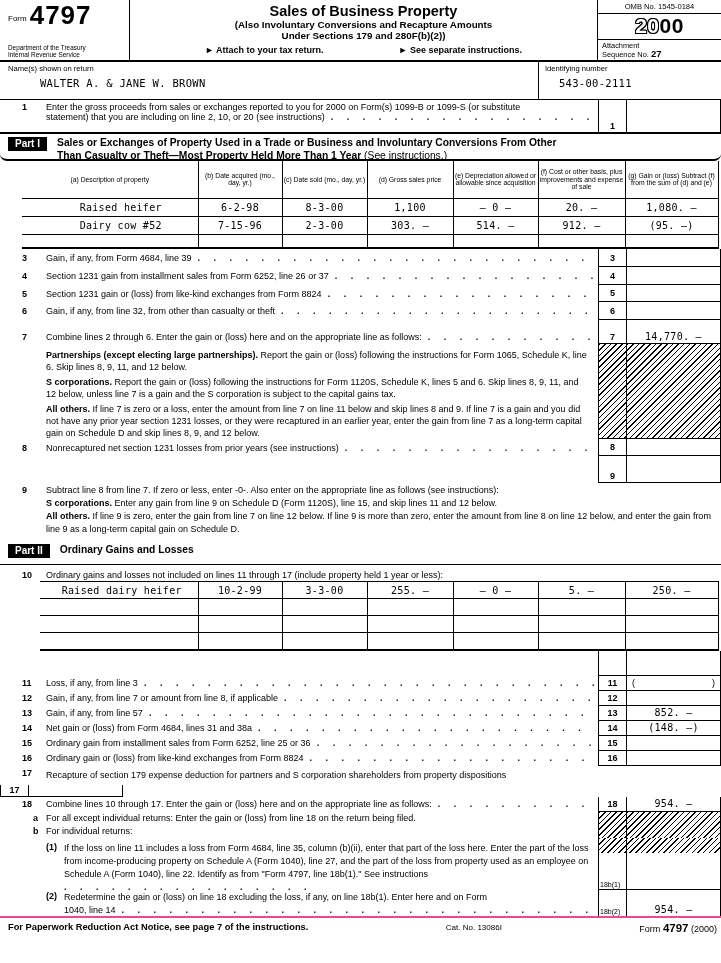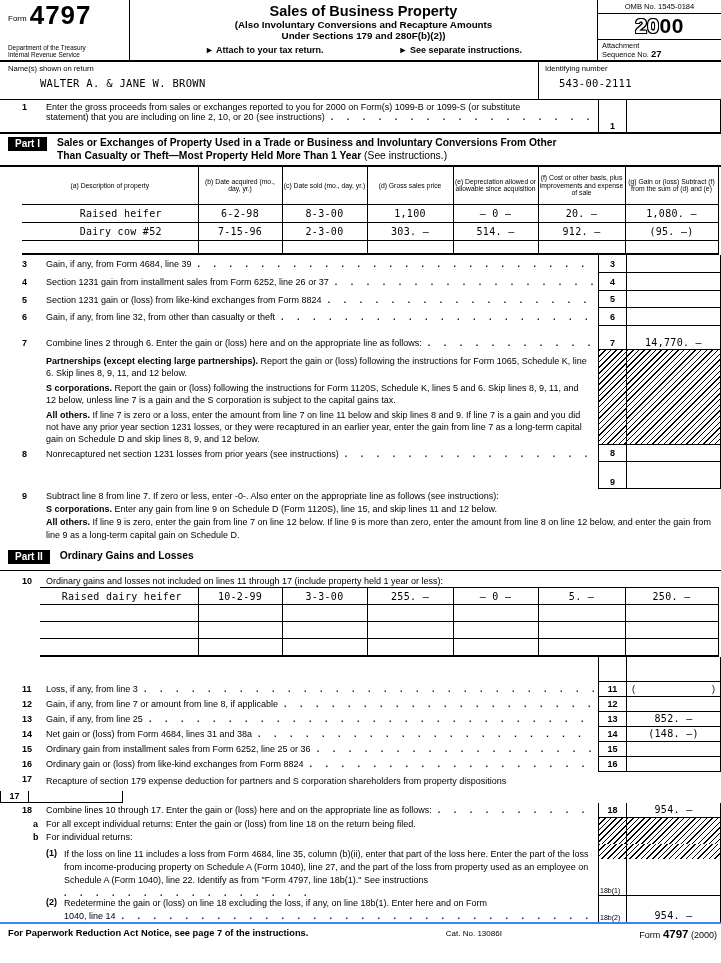--- a/index.html
+++ b/index.html
@@ -80,21 +80,21 @@
   .para { line-height: 12px; margin-bottom: 3px; }
   .para b { }
   .sub-a { padding-left: 33px; }
   .lbl-ab { width: 13px; flex: none; font-weight: bold; }
   .lbl-paren { width: 18px; flex: none; font-weight: bold; }
   .wraptxt { flex: 1; min-width: 0; line-height: 13px; }
   .dots-fixed { display: inline-block; width: 250px; overflow: hidden; white-space: nowrap;
                 font-weight: bold; letter-spacing: 5.5px; vertical-align: baseline; }
 
   
-  .footer { border-top: 2px solid #3b82f6; display: flex; align-items: flex-start; padding: 4px 4px 0 8px; }
+  .footer { border-top: 2px solid #ec4899; display: flex; align-items: flex-start; padding: 4px 4px 0 8px; }
   .foot-notice { font-weight: bold; font-size: 9.3px; }
   .foot-cat { flex: 1; text-align: center; font-size: 8px; padding-top: 1px; }
   .foot-form { font-size: 9px; white-space: nowrap; }
   .foot-form b { font-size: 11.5px; }
   .val { font-size: 10px; }
 </style>
 </head>
 <body>
 
 <div class="page">
@@ -152,21 +152,21 @@
           <span class="dots">. . . . . . . . . . . . . . . . . . . . . . . . . . . . . . . . . . . . . . . . . . . . . . . . . .</span>
         </div>
       </div>
     </div>
     <div class="strip bot">
       <div class="nb">1</div>
       <div class="ab entry val"></div>
     </div>
   </div>
 
-  <div class="band" style="height:33px;">
+  <div class="band" style="height:27px;border-radius:7px;">
     <span class="band-label">Part I</span>
     <div class="band-title">
       <div>Sales or Exchanges of Property Used in a Trade or Business and Involuntary Conversions From Other</div>
       <div><span>Than Casualty or Theft—Most Property Held More Than 1 Year </span><span class="norm">(See instructions.)</span></div>
     </div>
   </div>
 
   <table class="ptable p1t">
     <colgroup>
         <col style="width:176px">
@@ -404,21 +404,21 @@
         <span class="dots">. . . . . . . . . . . . . . . . . . . . . . . . . . . . . . . . . . . . . . . . . . . . . . . . . .</span>
       </div>
     <div class="strip bb">
         <div class="nb">12</div>
         <div class="ab entry val"></div>
       </div>
   </div>
   <div class="row" style="height:15px;">
     <div class="lt">
         <span class="lnum">13</span>
-        <span class="txt">Gain, if any, from line 25</span>
+        <span class="txt">Gain, if any, from line 57</span>
         <span class="dots">. . . . . . . . . . . . . . . . . . . . . . . . . . . . . . . . . . . . . . . . . . . . . . . . . .</span>
       </div>
     <div class="strip bb">
         <div class="nb">13</div>
         <div class="ab entry val">852. –</div>
       </div>
   </div>
   <div class="row" style="height:15px;">
     <div class="lt">
         <span class="lnum">14</span>

